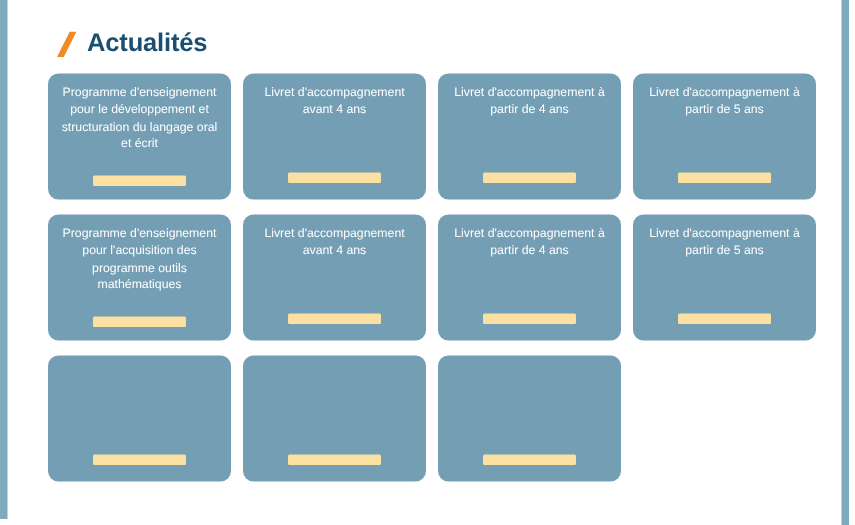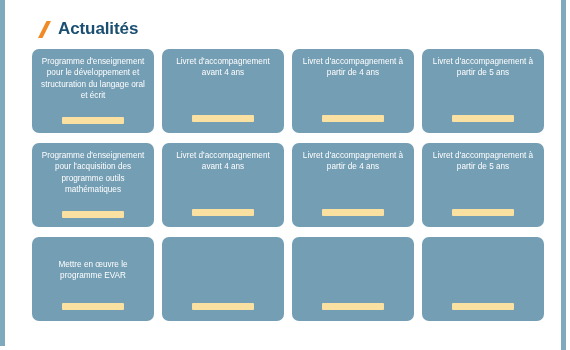--- a/index.html
+++ b/index.html
@@ -155,24 +155,20 @@
     <div class="card">
       <p class="card-title">Livret d'accompagnement à partir de 4 ans</p>
       <span class="card-bar"></span>
     </div>
 
     <div class="card">
       <p class="card-title">Livret d'accompagnement à partir de 5 ans</p>
       <span class="card-bar"></span>
     </div>
 
-    <div class="card">
-      <p class="card-title" style="margin-top:15px;">Mettre en œuvre le programme EVAR</p>
-      <span class="card-bar"></span>
-    </div>
 
     <div class="card">
       <p class="card-title"></p>
       <span class="card-bar"></span>
     </div>
 
     <div class="card">
       <p class="card-title"></p>
       <span class="card-bar"></span>
     </div>

